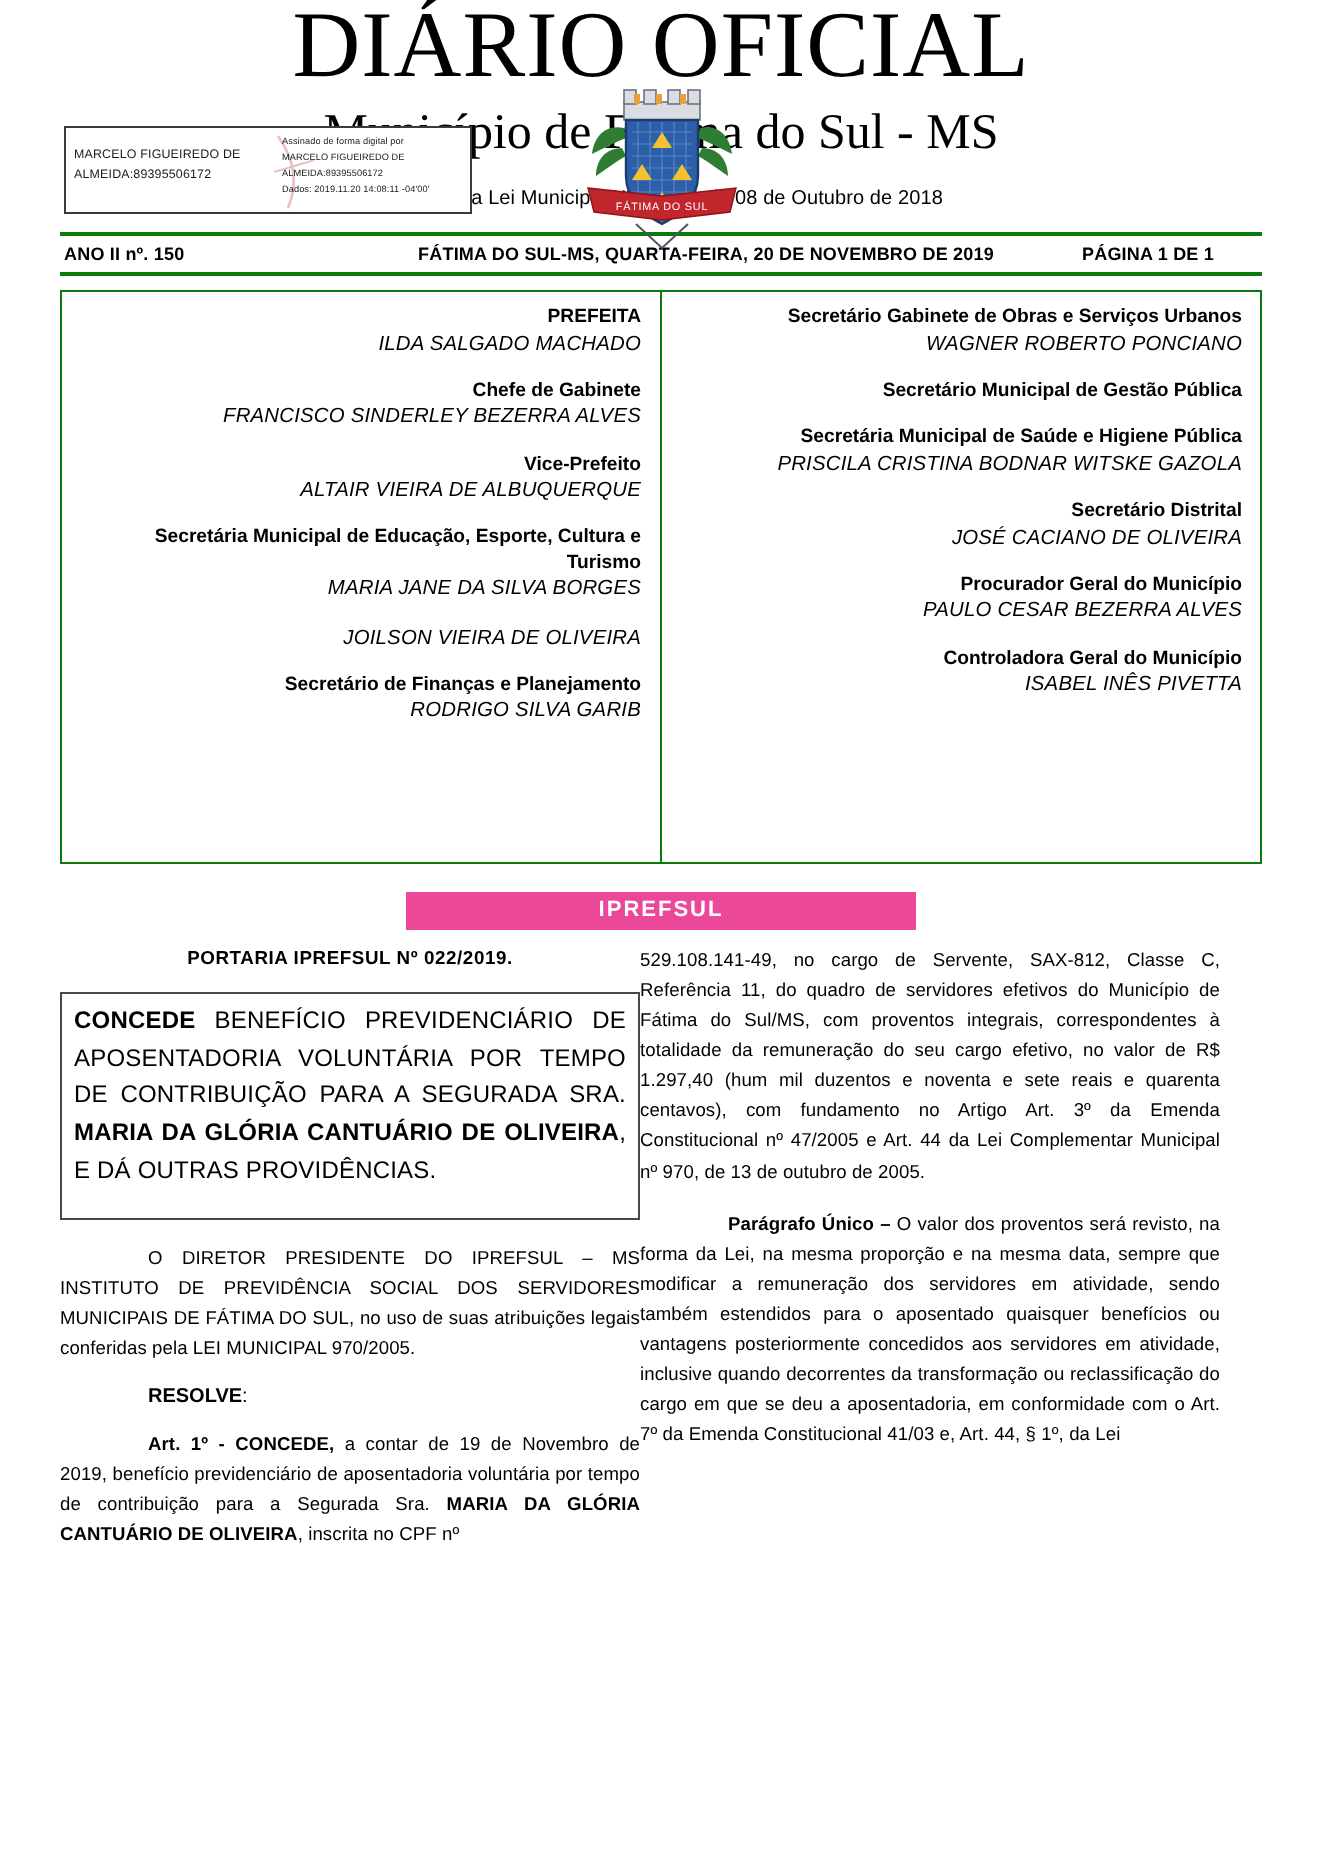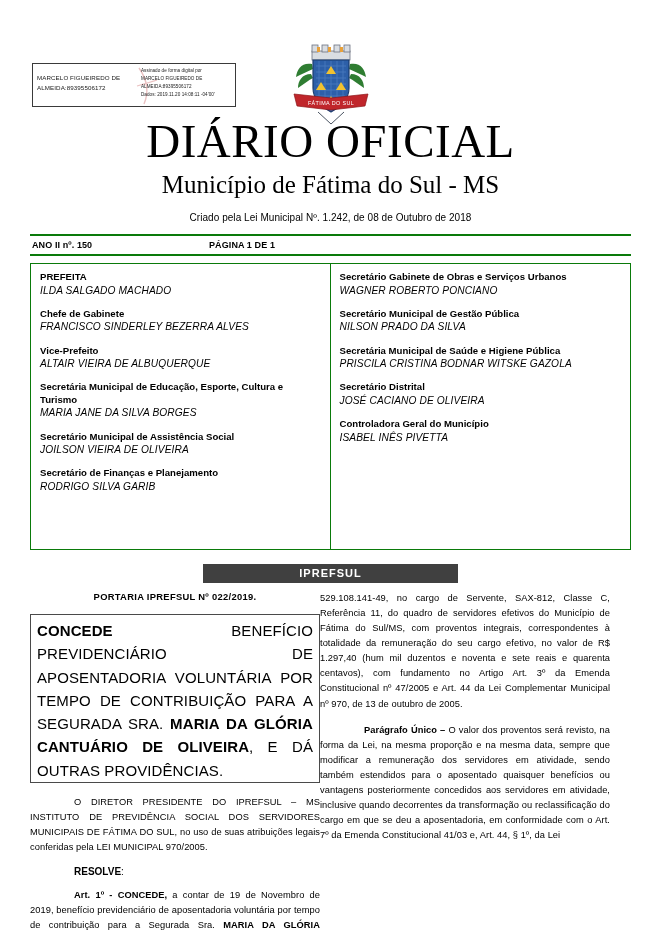--- a/index.html
+++ b/index.html
@@ -69,21 +69,21 @@
   .crest-wrap {
     position: absolute;
     left: 0;
     right: 0;
     top: 36px;
     display: flex;
     justify-content: center;
   }
 
   
-  .masthead { padding-top: 118px; text-align: center; }
+  .masthead { text-align: center; }
   .title-main {
     font-family: "Liberation Serif", serif;
     font-size: 47px;
     line-height: 1.02;
     letter-spacing: 0.5px;
     font-weight: 400;
   }
   .title-sub {
     font-family: "Liberation Serif", serif;
     font-size: 25px;
@@ -113,20 +113,21 @@
   .infobar .ib-center { flex: 1; text-align: center; }
   .infobar .ib-right { width: 110px; text-align: center; }
 
   
   .officials {
     margin-top: 7px;
     border: 1.5px solid #0a7a0a;
     display: flex;
     box-sizing: border-box;
     height: 287px;
+    text-align: right;
   }
   .off-col {
     width: 50%;
     box-sizing: border-box;
     padding: 7px 9px 0 9px;
   }
   .off-col.left { border-right: 1.5px solid #0a7a0a; }
   .off-entry { margin-bottom: 11px; }
   .off-role {
     font-size: 9.6px;
@@ -167,24 +168,24 @@
   .portaria-title {
     text-align: center;
     font-size: 9.4px;
     font-weight: bold;
     letter-spacing: 0.3px;
     margin-bottom: 12px;
   }
 
   .ementa-box {
     border: 1px solid #4a4a4a;
-    padding: 4px 6px 0 6px;
+    padding: 4px 6px 15px 6px;
     box-sizing: border-box;
     text-align: justify;
-    font-size: 15px;
+    font-size: 12px;
     line-height: 1.55;
     letter-spacing: 0.1px;
   }
 
   p.body {
     margin: 0 0 11px 0;
     text-align: justify;
     font-size: 9.3px;
     line-height: 1.62;
     letter-spacing: 0.05px;
@@ -261,20 +262,21 @@
   </div>
 
   <div class="masthead">
     <div class="title-main">DIÁRIO OFICIAL</div>
     <div class="title-sub">Município de Fátima do Sul - MS</div>
     <div class="title-law">Criado pela Lei Municipal Nº. 1.242, de 08 de Outubro de 2018</div>
   </div>
 
   <div class="infobar">
     <div class="ib-left">ANO II nº. 150</div>
+    <div class="ib-center">FÁTIMA DO SUL-MS, QUARTA-FEIRA, 20 DE NOVEMBRO DE 2019</div>
     <div class="ib-right">PÁGINA 1 DE 1</div>
   </div>
 
   <div class="officials">
     <div class="off-col left">
       <div class="off-entry">
         <div class="off-role">PREFEITA</div>
         <div class="off-name">ILDA SALGADO MACHADO</div>
       </div>
       <div class="off-entry">
@@ -283,53 +285,55 @@
       </div>
       <div class="off-entry">
         <div class="off-role">Vice-Prefeito</div>
         <div class="off-name">ALTAIR VIEIRA DE ALBUQUERQUE</div>
       </div>
       <div class="off-entry">
         <div class="off-role">Secretária Municipal de Educação, Esporte, Cultura e Turismo</div>
         <div class="off-name">MARIA JANE DA SILVA BORGES</div>
       </div>
       <div class="off-entry">
-        <div class="off-role">Secretário Municipal de Assistência Social</div>
         <div class="off-name">JOILSON VIEIRA DE OLIVEIRA</div>
       </div>
       <div class="off-entry">
         <div class="off-role">Secretário de Finanças e Planejamento</div>
         <div class="off-name">RODRIGO SILVA GARIB</div>
       </div>
     </div>
     <div class="off-col right">
       <div class="off-entry">
         <div class="off-role">Secretário Gabinete de Obras e Serviços Urbanos</div>
         <div class="off-name">WAGNER ROBERTO PONCIANO</div>
       </div>
       <div class="off-entry">
         <div class="off-role">Secretário Municipal de Gestão Pública</div>
-        <div class="off-name">NILSON PRADO DA SILVA</div>
       </div>
       <div class="off-entry">
         <div class="off-role">Secretária Municipal de Saúde e Higiene Pública</div>
         <div class="off-name">PRISCILA CRISTINA BODNAR WITSKE GAZOLA</div>
       </div>
       <div class="off-entry">
         <div class="off-role">Secretário Distrital</div>
         <div class="off-name">JOSÉ CACIANO DE OLIVEIRA</div>
       </div>
       <div class="off-entry">
+        <div class="off-role">Procurador Geral do Município</div>
+        <div class="off-name">PAULO CESAR BEZERRA ALVES</div>
+      </div>
+      <div class="off-entry">
         <div class="off-role">Controladora Geral do Município</div>
         <div class="off-name">ISABEL INÊS PIVETTA</div>
       </div>
     </div>
   </div>
 
-  <div class="banner" style="background: #404040;">IPREFSUL</div>
+  <div class="banner" style="background: #ec4899;">IPREFSUL</div>
 
   <div class="columns">
 
     <div class="col left">
       <div class="portaria-title">PORTARIA IPREFSUL Nº 022/2019.</div>
 
       <div class="ementa-box">
         <b>CONCEDE</b><span> BENEFÍCIO PREVIDENCIÁRIO DE APOSENTADORIA VOLUNTÁRIA POR TEMPO DE CONTRIBUIÇÃO PARA A SEGURADA SRA. </span><b>MARIA DA GLÓRIA CANTUÁRIO DE OLIVEIRA</b><span>, E DÁ OUTRAS PROVIDÊNCIAS.</span>
       </div>
 

